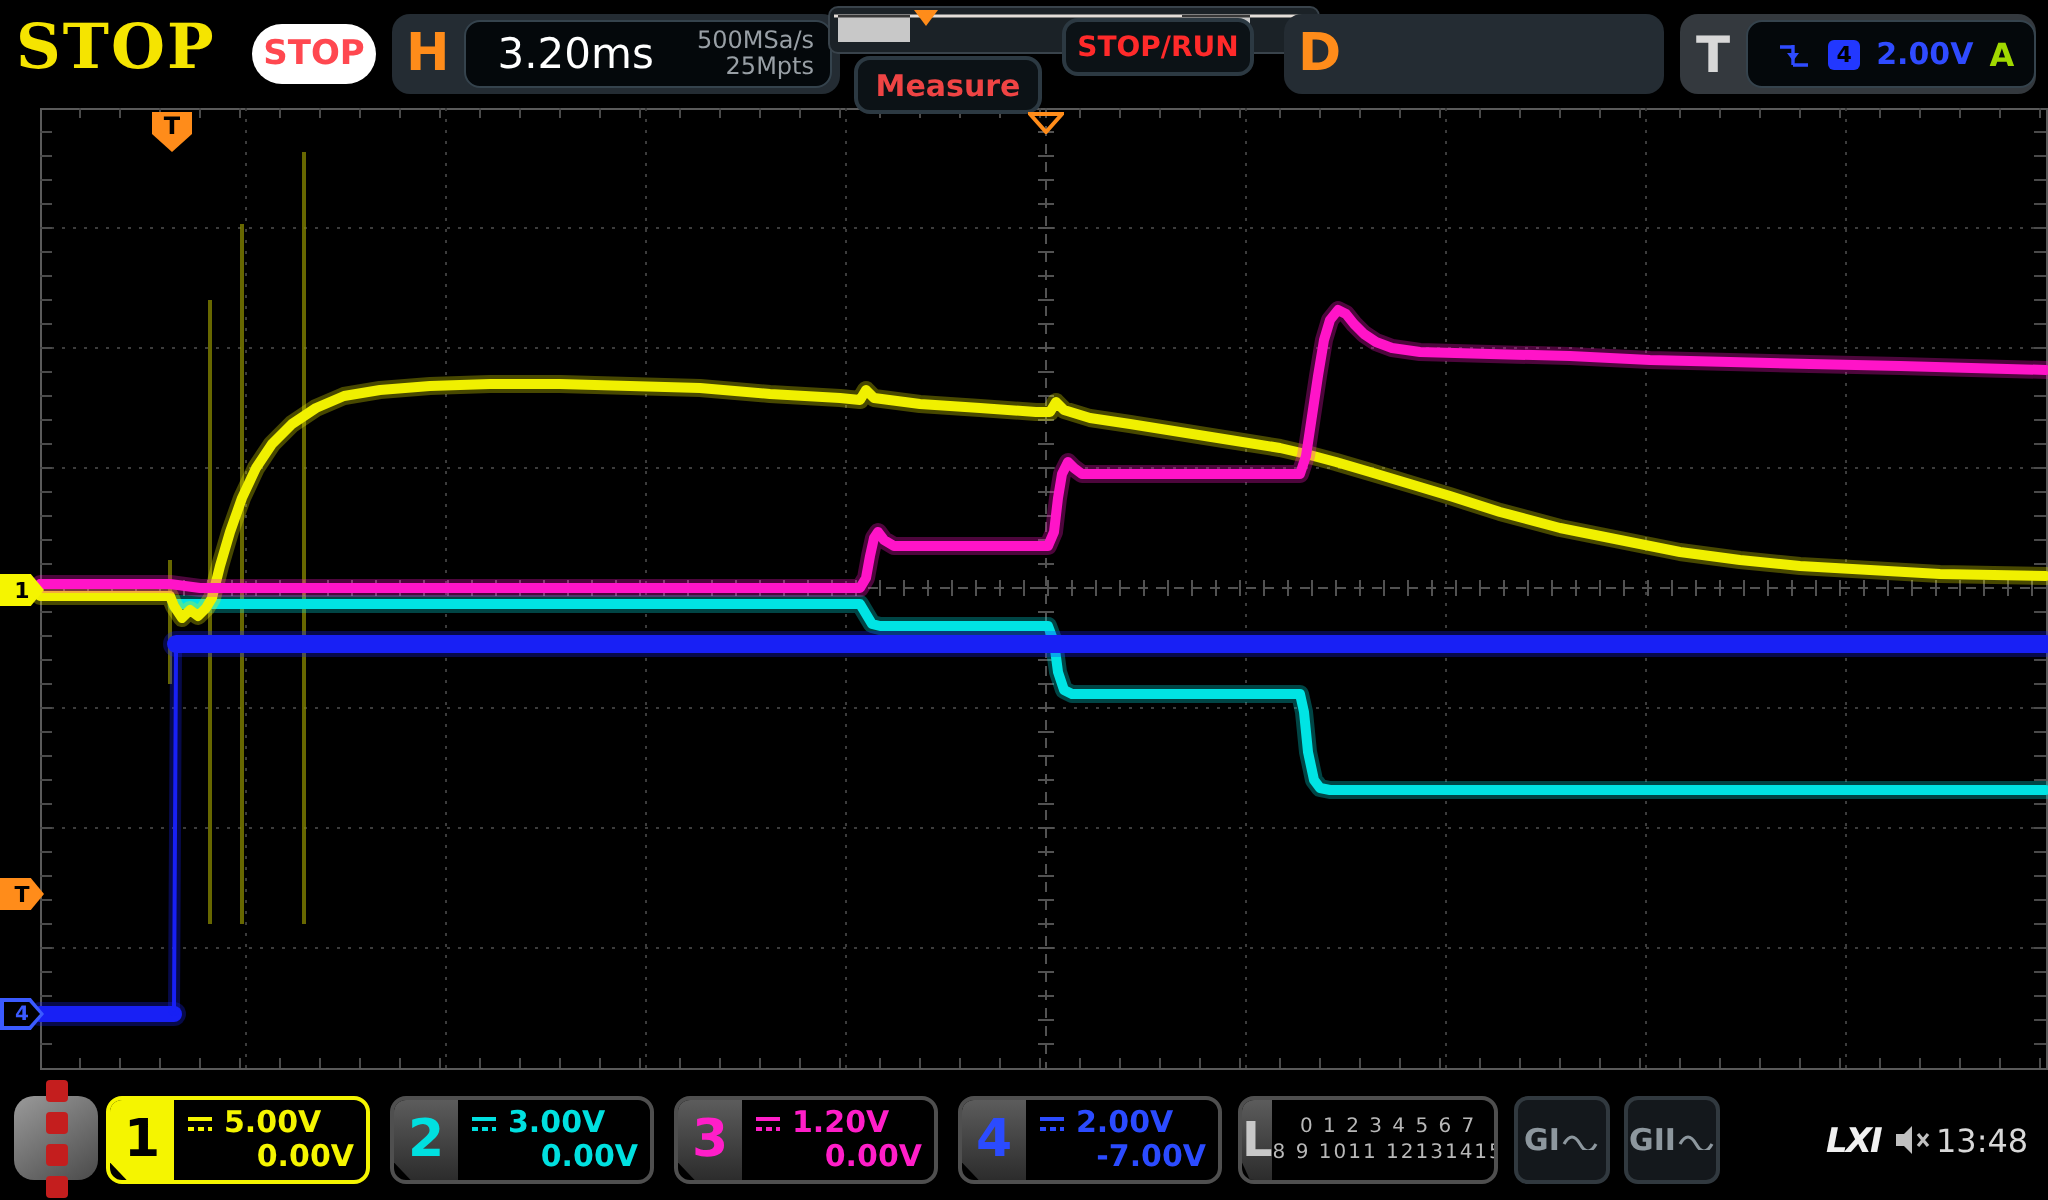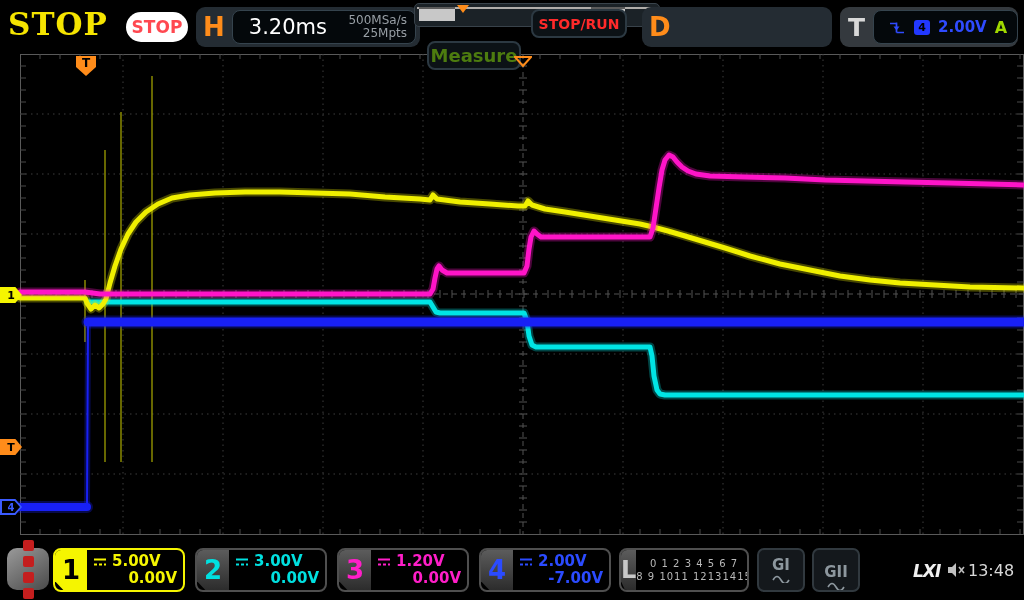--- a/index.html
+++ b/index.html
@@ -14,21 +14,21 @@
   .tbk{background:#242c33;border-radius:9px;display:flex;align-items:center;}
   .big-letter{font-size:26px;font-weight:bold;color:#ff8c1a;padding:0 7px;}
   .inner-black{flex:1;height:32px;background:#04080b;border:1px solid #35434d;border-radius:8px;
                display:flex;align-items:center;margin-right:4px;}
   #h-block{left:196px;top:7px;width:224px;height:40px;}
   #h-time{color:#fff;font-size:21px;margin-left:16px;}
   #h-mem{margin-left:auto;text-align:right;color:#989fa5;font-size:12px;line-height:13px;padding-right:8px;}
   #mem-bar{left:414px;top:3px;width:244px;height:22px;background:#1b2227;border:1px solid #39434b;border-radius:5px;}
   .tbtn{height:25px;background:#0c1216;border:2px solid #2c3942;border-radius:8px;
         display:flex;align-items:center;justify-content:center;font-weight:bold;}
-  #measure-btn{left:427px;top:41px;width:90px;font-size:18px;color:#4d7c0f;}
+  #measure-btn{left:427px;top:28px;width:90px;font-size:15px;color:#ef4444;}
   #stoprun-btn{left:531px;top:9px;width:92px;font-size:14px;color:#ff2a2a;}
   #d-block{left:642px;top:7px;width:190px;height:40px;}
   #d-time{color:#fff;font-size:21px;margin-left:24px;}
   #t-block{left:840px;top:7px;width:178px;height:40px;background:#34393e;}
   #t-letter{font-size:25px;font-weight:bold;color:#d8d8d8;padding:0 8px;}
   #t-inner{display:flex;align-items:center;gap:8px;padding-left:14px;}
   #t-badge{width:16px;height:15px;background:#2238ff;border-radius:3px;color:#000;
            font-size:11px;font-weight:bold;display:flex;align-items:center;justify-content:center;}
   #t-level{color:#2f4bff;font-size:15px;font-weight:bold;}
   #t-mode{margin-left:auto;margin-right:10px;color:#a0d800;font-size:16px;font-weight:bold;}
@@ -56,21 +56,21 @@
   .chbox.sel .chtab{background:#f5f500;color:#000 !important;}
   .chbody{flex:1;padding:2px 6px 2px 5px;display:flex;flex-direction:column;justify-content:center;}
   .chline1{display:flex;align-items:center;gap:4px;font-size:15px;font-weight:bold;line-height:17px;}
   .choffset{text-align:right;font-size:15px;font-weight:bold;line-height:17px;}
   .dcicon line{stroke:currentColor;stroke-width:2;}
   .dcicon .dash{stroke-dasharray:3,2;}
   #la-block{left:619px;top:548px;width:130px;height:44px;}
   #la-body{flex:1;text-align:center;color:#b8b8b8;font-size:10px;line-height:13px;padding-top:7px;
            letter-spacing:1px;white-space:nowrap;}
   .gbtn{top:548px;width:48px;height:44px;background:#14181c;border:2px solid #31393f;border-radius:7px;
-        box-sizing:border-box;display:flex;flex-direction:column;align-items:center;justify-content:center;
+        box-sizing:border-box;display:flex;flex-direction:row;align-items:center;justify-content:center;
         color:#8d979e;font-weight:bold;font-size:15px;line-height:15px;}
   #gi-btn{left:757px;}  #gii-btn{left:812px;justify-content:flex-end;}
   .gbtn svg path{stroke:#8d979e;stroke-width:1.6;fill:none;}
   #lxi{left:913px;top:561px;color:#f0f0f0;font-style:italic;font-weight:bold;font-size:17px;letter-spacing:-1px;}
   #speaker{left:946px;top:562px;}
   #clock{left:968px;top:561px;color:#d8d8d8;font-size:16px;}
 </style>
 </head>
 <body>
 

